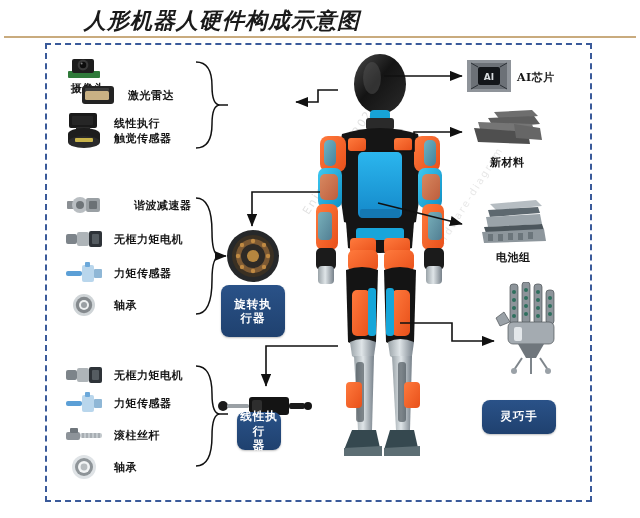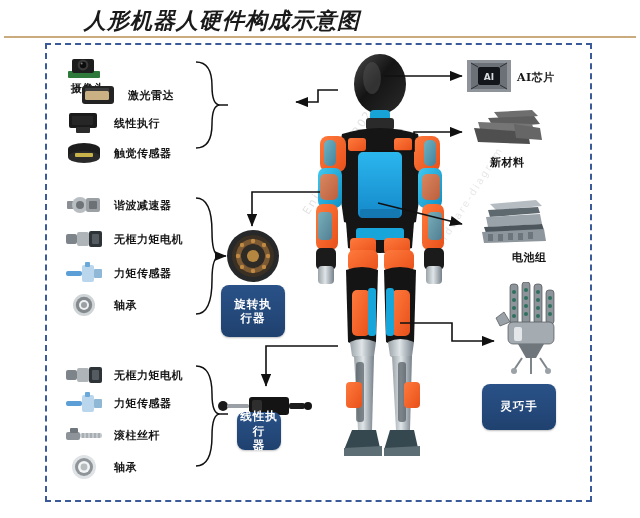--- a/index.html
+++ b/index.html
@@ -266,34 +266,34 @@
     <div class="comp-thumb">
       <svg class="tb" viewBox="0 0 44 26">
         <rect x="7" y="3" width="28" height="15" rx="2" fill="#1a1a1a"></rect>
         <rect x="14" y="17" width="14" height="6" rx="1" fill="#2c2c2c"></rect>
         <rect x="10" y="6" width="21" height="9" rx="1" fill="#262626"></rect>
       </svg>
     </div>
     <div class="comp-label">线性执行</div>
   </div>
 
-  <div class="comp-row" style="left:62px;top:140px;">
+  <div class="comp-row" style="left:62px;top:125px;">
     <div class="comp-thumb">
       <svg class="tb" viewBox="0 0 44 26">
         <ellipse cx="22" cy="9" rx="16" ry="6" fill="#1d1d1d"></ellipse>
         <rect x="6" y="9" width="32" height="8" fill="#1d1d1d"></rect>
         <ellipse cx="22" cy="17" rx="16" ry="6" fill="#2a2a2a"></ellipse>
         <rect x="13" y="13" width="18" height="4" rx="1" fill="#c8b34a"></rect>
       </svg>
     </div>
     <div class="comp-label">触觉传感器</div>
   </div>
 
 
-  <div class="comp-row" style="left:62px;top:192px;">
+  <div class="comp-row" style="left:62px;top:192px;gap:20px;">
     <div class="comp-thumb">
       <svg class="tb" viewBox="0 0 44 26">
         <rect x="5" y="9" width="9" height="8" rx="1" fill="#8a8f93"></rect>
         <circle cx="18" cy="13" r="8" fill="#b9bec2"></circle>
         <circle cx="18" cy="13" r="4" fill="#6e7478"></circle>
         <rect x="24" y="6" width="14" height="14" rx="2" fill="#9aa0a4"></rect>
         <rect x="27" y="9" width="8" height="8" rx="1" fill="#6b7175"></rect>
       </svg>
     </div>
     <div class="comp-label">谐波减速器</div>
@@ -454,21 +454,21 @@
     <polygon points="6,29 64,26 66,32 8,35" fill="#4c565c"></polygon>
     <polygon points="4,34 66,31 68,43 6,45" fill="#8d969c"></polygon>
     <g fill="#6b757b">
       <rect x="10" y="36" width="5" height="7"></rect>
         <rect x="20" y="36" width="5" height="7"></rect>
       <rect x="30" y="35" width="5" height="7"></rect>
         <rect x="40" y="35" width="5" height="7"></rect>
       <rect x="50" y="34" width="5" height="7"></rect>
     </g>
   </svg>
-  <div class="right-label" style="left:512px;top:250px;">电池组</div>
+  <div class="right-label" style="left:496px;top:250px;">电池组</div>
 
   <svg style="position:absolute;left:492px;top:282px;width:74px;height:96px;" viewBox="0 0 74 96">
     <g fill="#8d949a" stroke="#4d5358" stroke-width=".7">
       <rect x="18" y="2" width="8" height="40" rx="3"></rect>
       <rect x="30" y="0" width="8" height="42" rx="3"></rect>
       <rect x="42" y="2" width="8" height="40" rx="3"></rect>
       <rect x="54" y="8" width="8" height="34" rx="3"></rect>
     </g>
     <g fill="#2f6f5e">
       <circle cx="22" cy="10" r="2"></circle>
@@ -493,17 +493,17 @@
     <path d="M26 62 L52 62 L44 76 L34 76 Z" fill="#6f767c"></path>
     <g stroke="#7e858b" stroke-width="2" fill="none">
       <path d="M30 76 L22 88"></path>
         <path d="M48 76 L56 88"></path>
         <path d="M39 76 L39 92"></path>
     </g>
     <circle cx="22" cy="89" r="3" fill="#9aa1a7"></circle>
     <circle cx="56" cy="89" r="3" fill="#9aa1a7"></circle>
   </svg>
 
-  <div class="bluebox" style="left:482px;top:384px;width:74px;height:46px;">
+  <div class="bluebox" style="left:482px;top:400px;width:74px;height:34px;">
     <span>灵巧手</span>
   </div>
 
 </div>
 
 </body></html>

